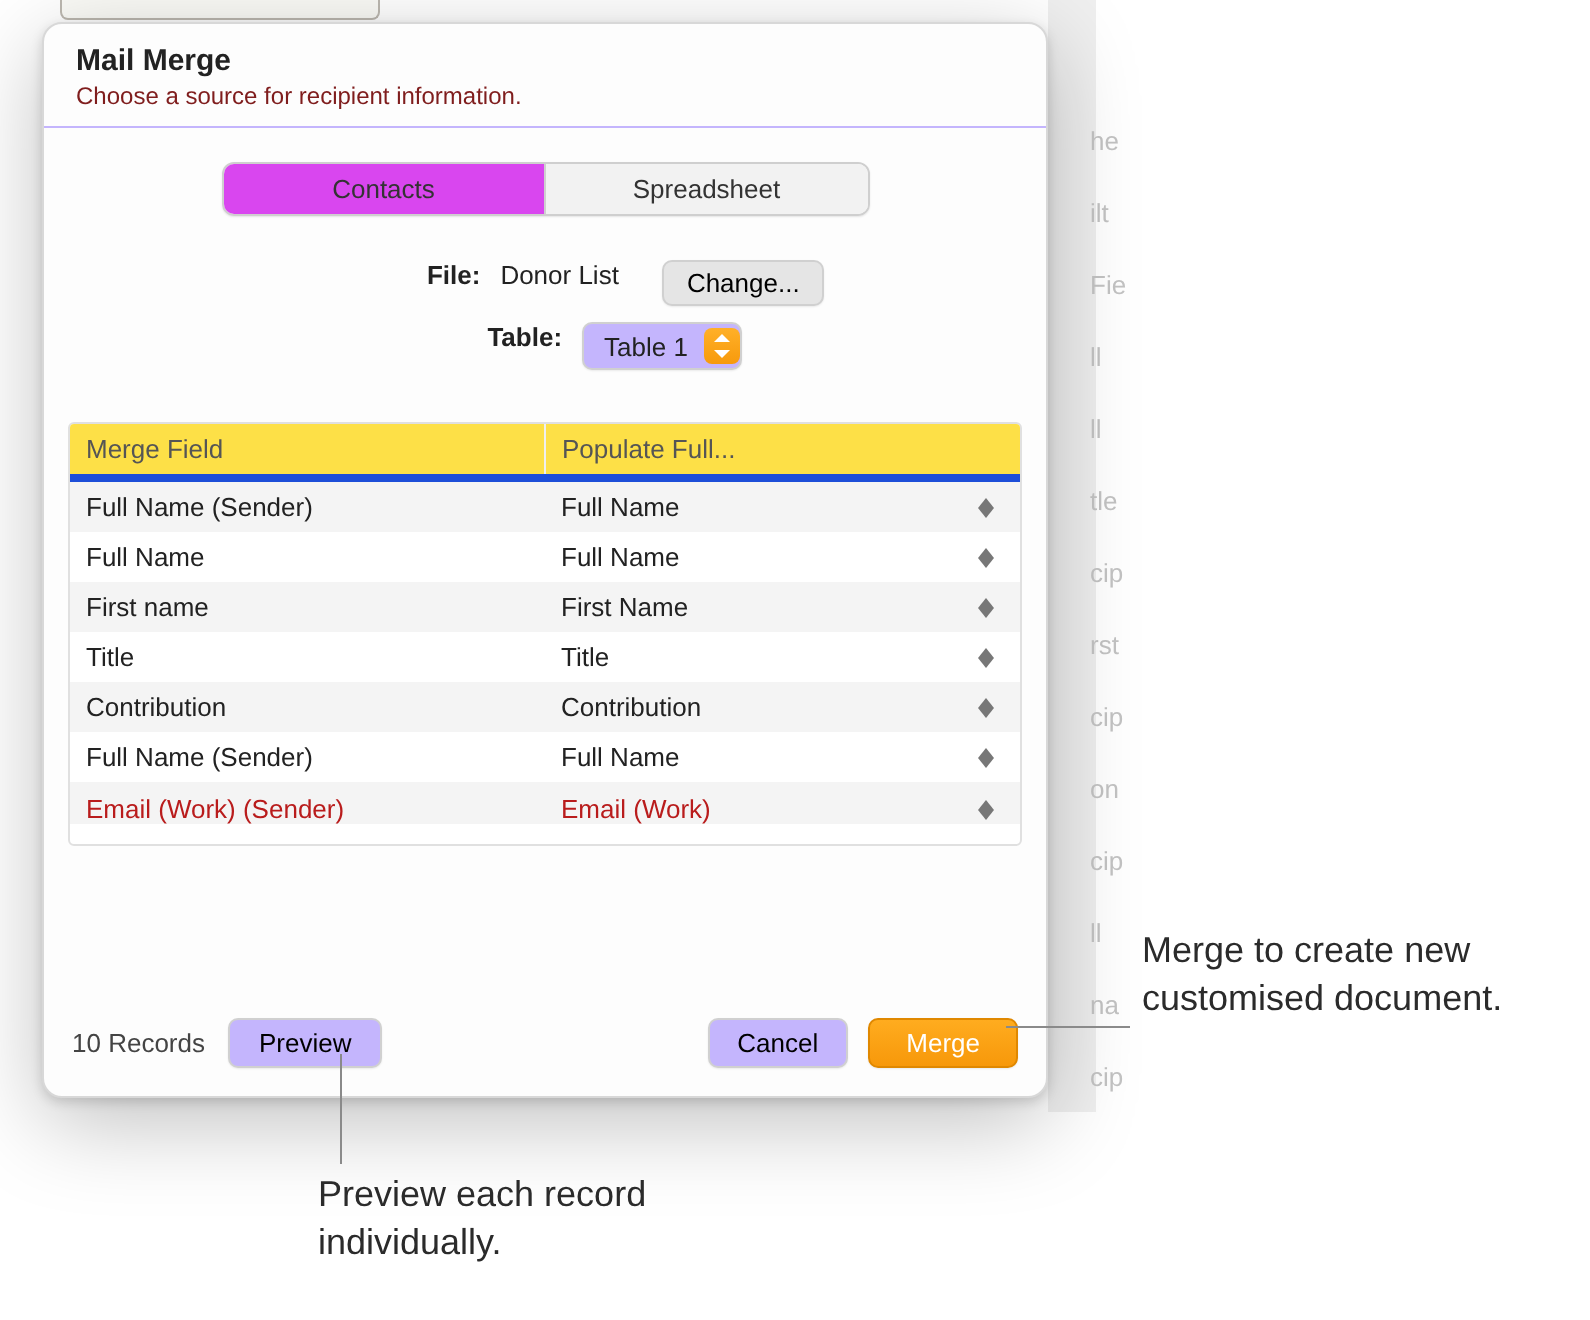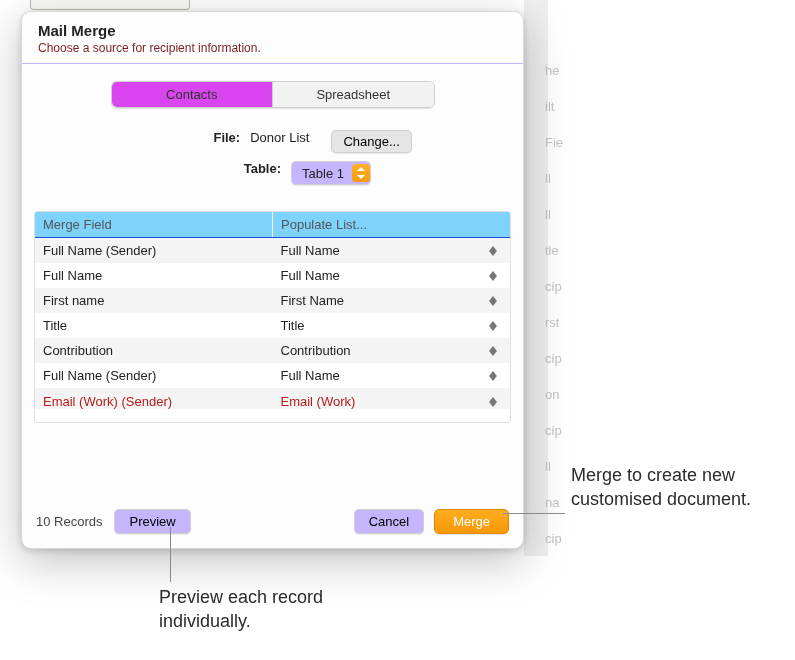--- a/index.html
+++ b/index.html
@@ -35,21 +35,21 @@
   .popup { display:inline-flex; align-items:center; border:1px solid #d0d0d0; border-radius:5px; background:#c4b5fd; padding:2px 0 2px 10px; font-size:13px; cursor:pointer; box-shadow:0 0.5px 1px rgba(0,0,0,0.08); }
   .popup .arrow {
     width:18px; height:18px; margin-left:8px; border-radius:4px;
     background: linear-gradient(#ffb028, #f79a0c);
     display:flex; align-items:center; justify-content:center;
   }
   .popup .arrow svg { display:block; }
 
   .table-wrap { margin:8px 12px 0; border:1px solid #e0e0e0; border-radius:3px; background:#fff; height:212px; overflow:hidden; position:relative; }
   table { width:100%; border-collapse:collapse; font-size:13px; }
-  thead th { text-align:left; font-weight:400; color:#555; background:#7dd3fc; border-bottom:1px solid #1d4ed8; padding:5px 8px; }
+  thead th { text-align:left; font-weight:400; color:#555; background:#fde047; border-bottom:4px solid #1d4ed8; padding:5px 8px; }
   thead th + th { border-left:1px solid #efefef; }
   tbody td { padding:5px 8px;margin-left:44px; }
   tbody tr:nth-child(odd) { background:#f4f4f4; }
   tbody tr:nth-child(even) { background:#fff; }
   tbody tr.cut td { color:#b91c1c; padding-top:6px; padding-bottom:0; height:18px; overflow:hidden;}
   .pop-cell { display:flex; align-items:center; justify-content:space-between; padding-right:2px;}
   .ud { width:14px; display:inline-flex; flex-direction:column; align-items:center; line-height:0; color:#666; }
   .ud svg { display:block; }
   .col1 { width:50%; }
 
@@ -127,21 +127,21 @@
           </span>
         </div>
       </div>
     </div>
 
     <div class="table-wrap">
       <table>
         <thead>
           <tr>
             <th class="col1">Merge Field</th>
-            <th>Populate List...</th>
+            <th>Populate Full...</th>
           </tr>
         </thead>
         <tbody id="tbody">
             <tr>
               <td>Full Name (Sender)</td>
               <td>
                 <div class="pop-cell">
                   <span>Full Name</span>
                   <span class="ud">
                     <svg width="8" height="5" viewBox="0 0 8 5">

